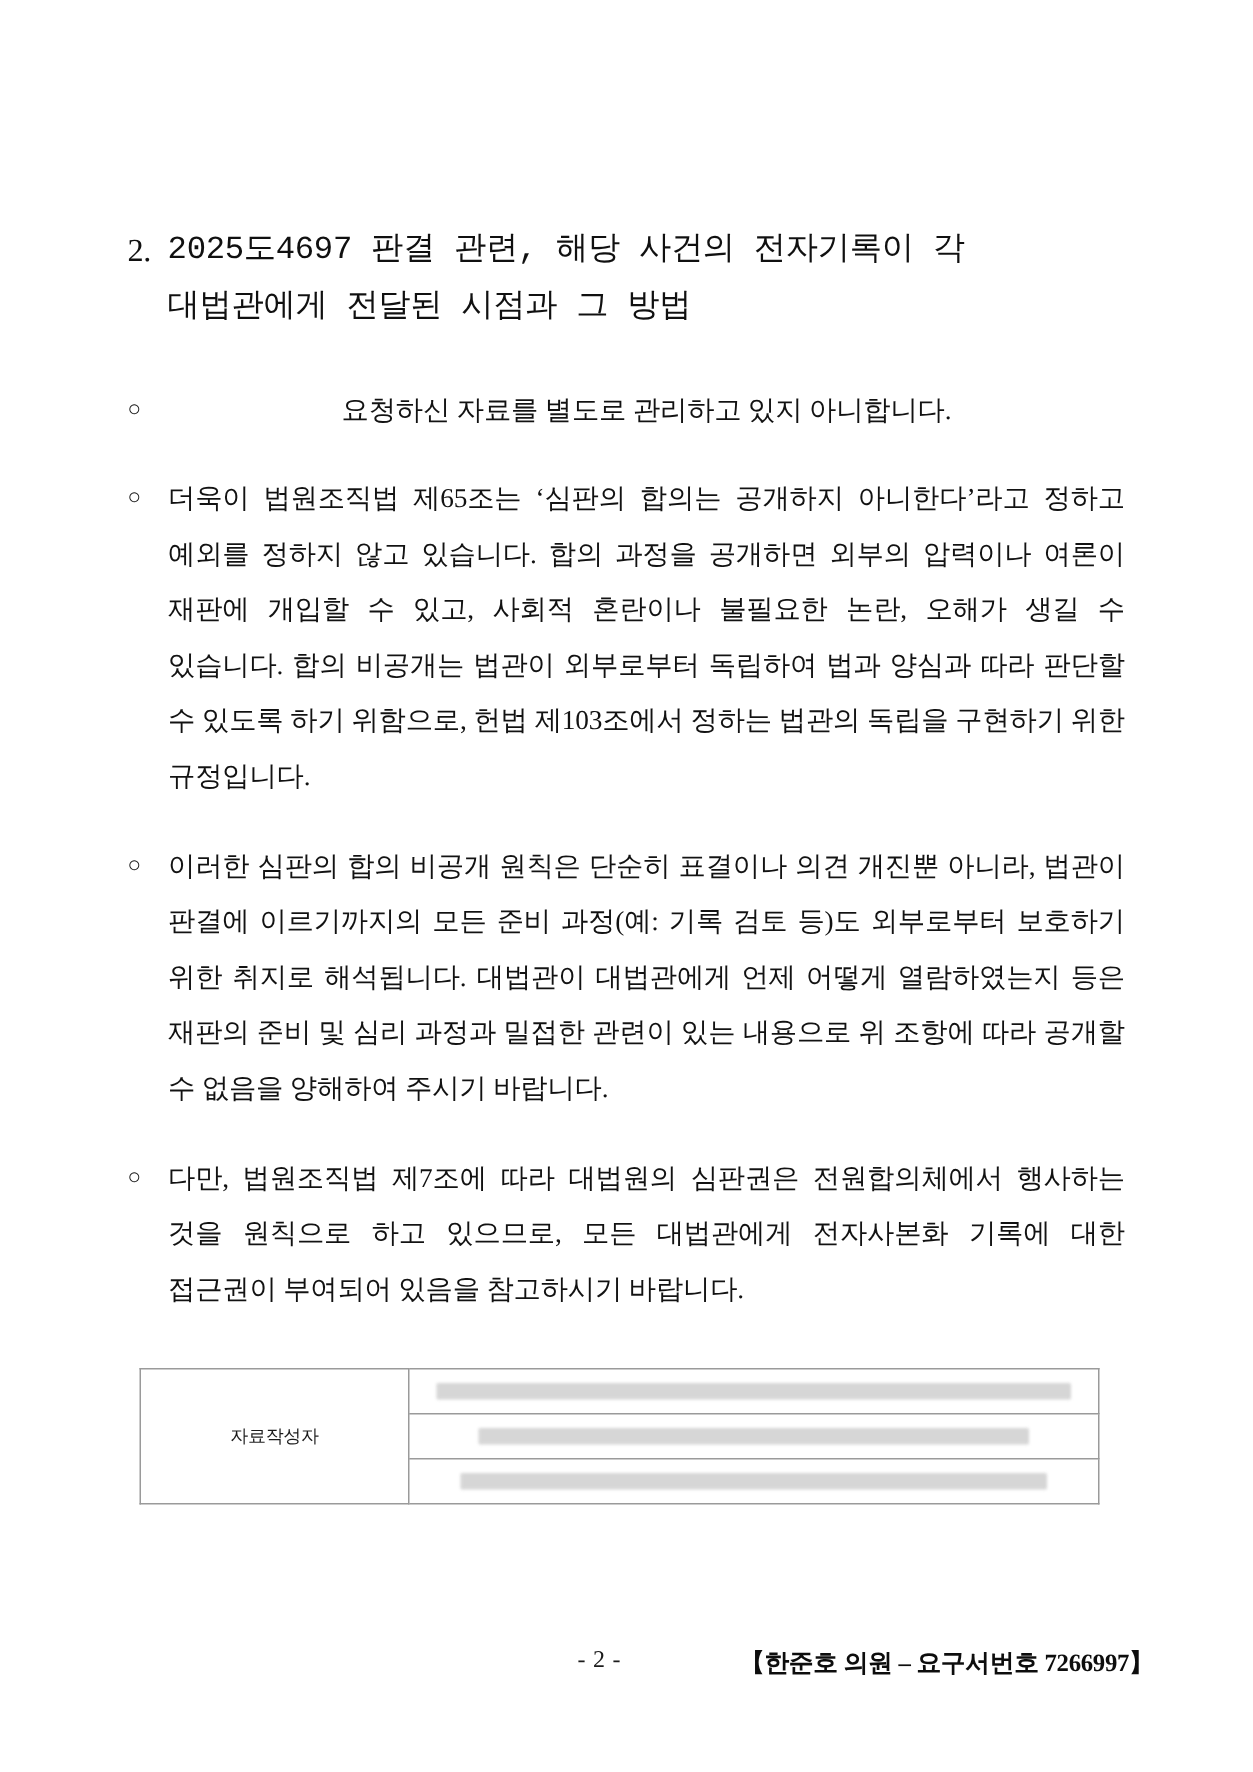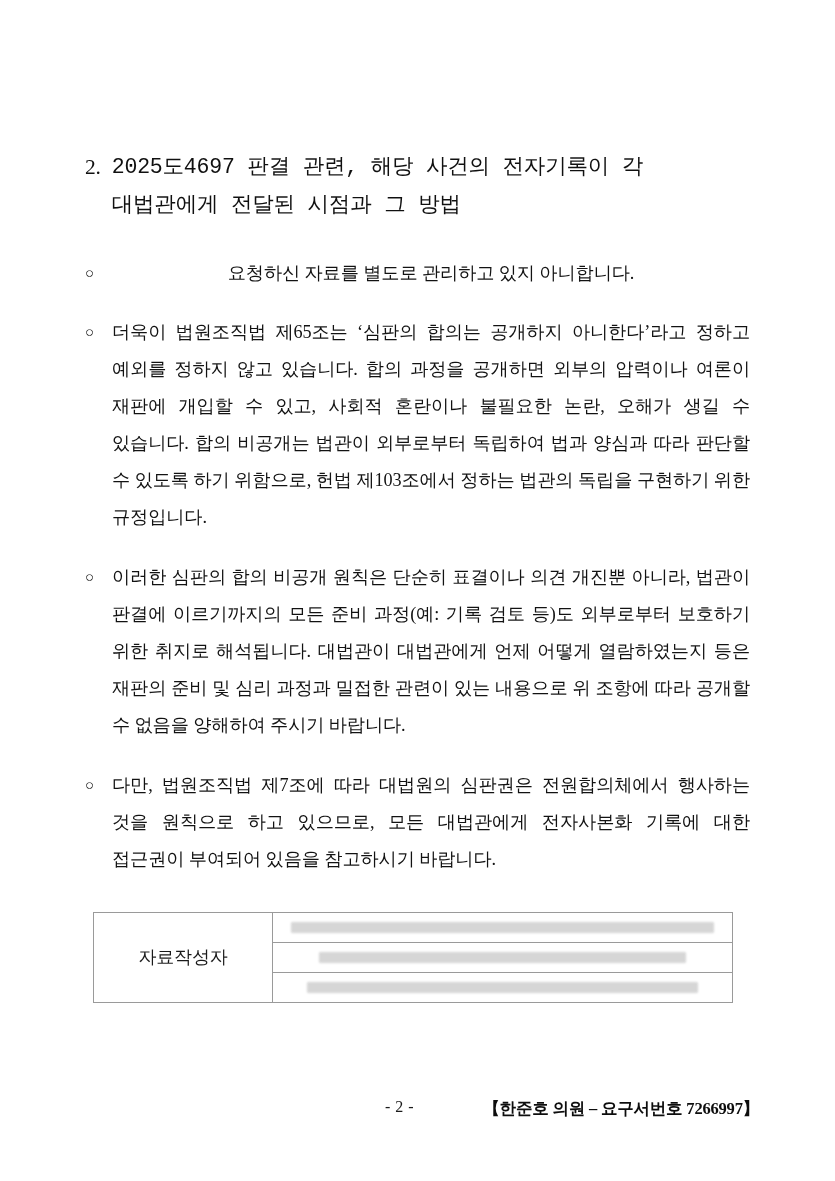--- a/index.html
+++ b/index.html
@@ -91,21 +91,21 @@
     table-layout: fixed;
   }
   table.doc-table td {
     border: 1px solid #9a9a9a;
     padding: 0;
     vertical-align: middle;
   }
   td.label-cell {
     width: 178px;
     text-align: center;
-    font-size: 18px;
+    font-size: 12px;
     color: #1a1a1a;
     letter-spacing: -0.2px;
   }
   td.redact-cell {
     height: 29px;
     padding: 0 14px;
   }
   .redact-line {
     height: 11px;
     margin: 0 auto;
@@ -129,21 +129,21 @@
   .page-number {
     position: absolute;
     left: 300px;
     top: 0;
     font-size: 16px;
     color: #1b1b1b;
     letter-spacing: 0.5px;
   }
   .footer-note {
     position: absolute;
-    right: 16px;
+    right: 6px;
     top: 0;
     font-size: 16.5px;
     font-weight: bold;
     color: #0d0d0d;
     letter-spacing: -0.2px;
     white-space: nowrap;
   }
 </style>
 </head>
 <body>

